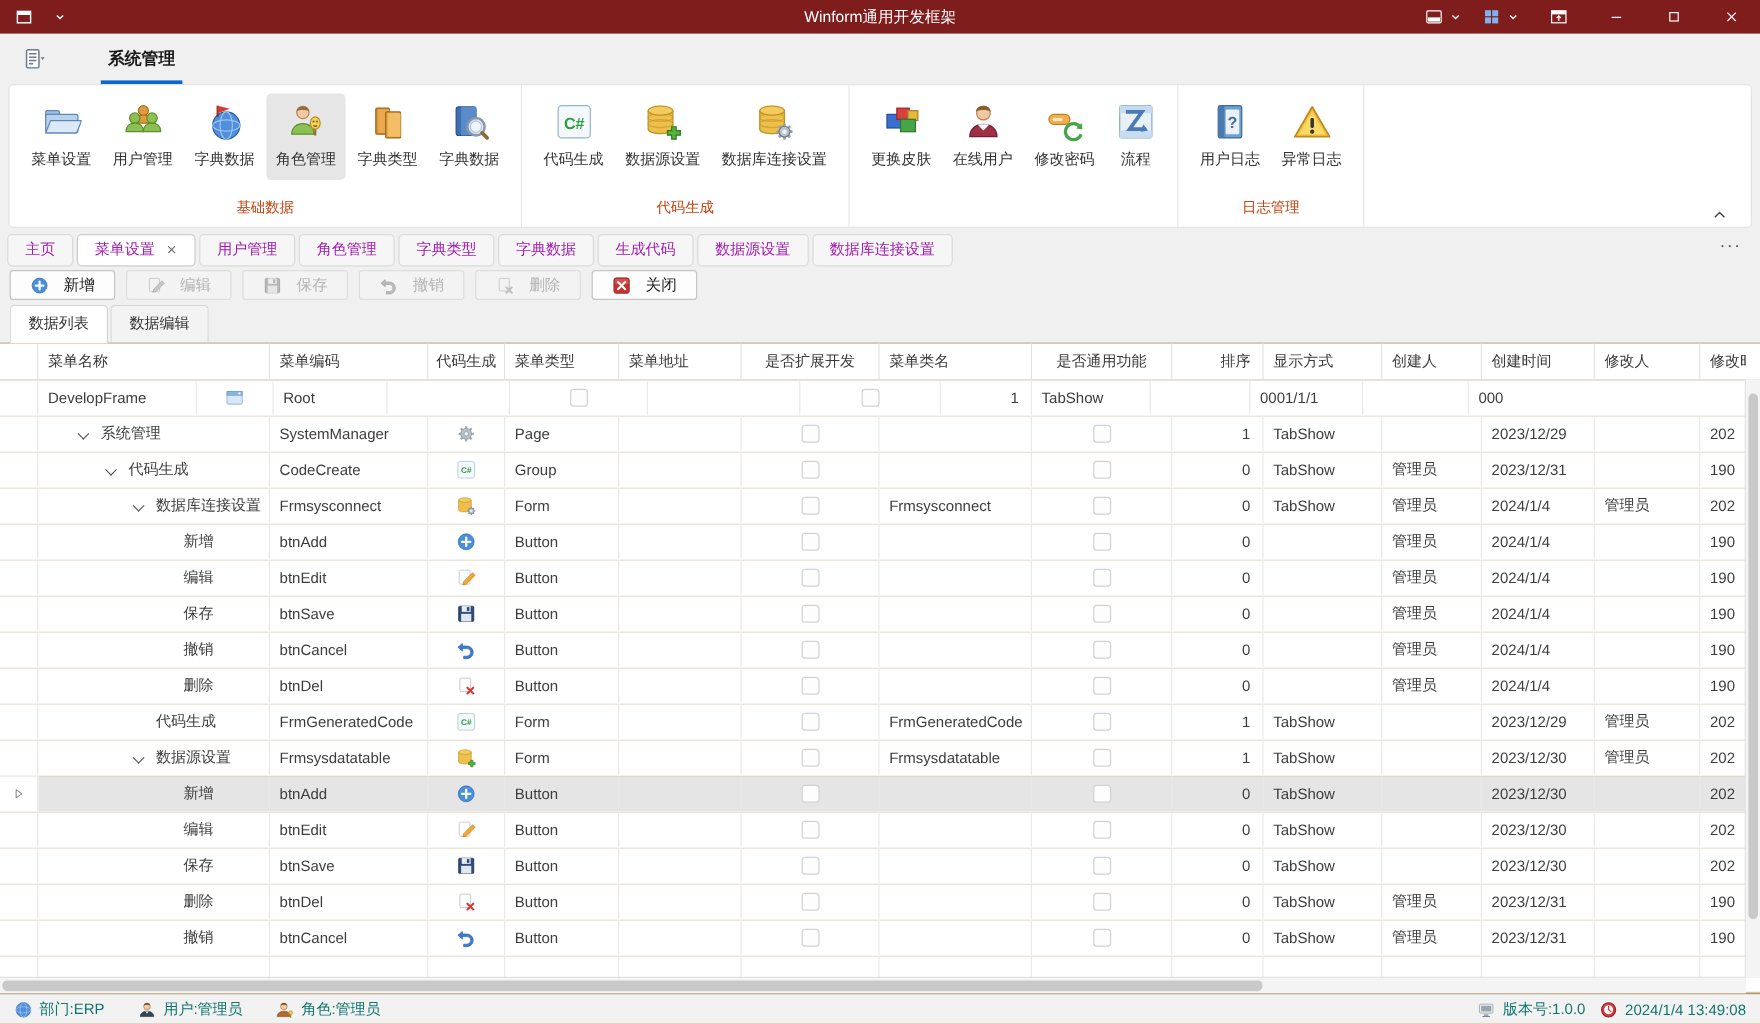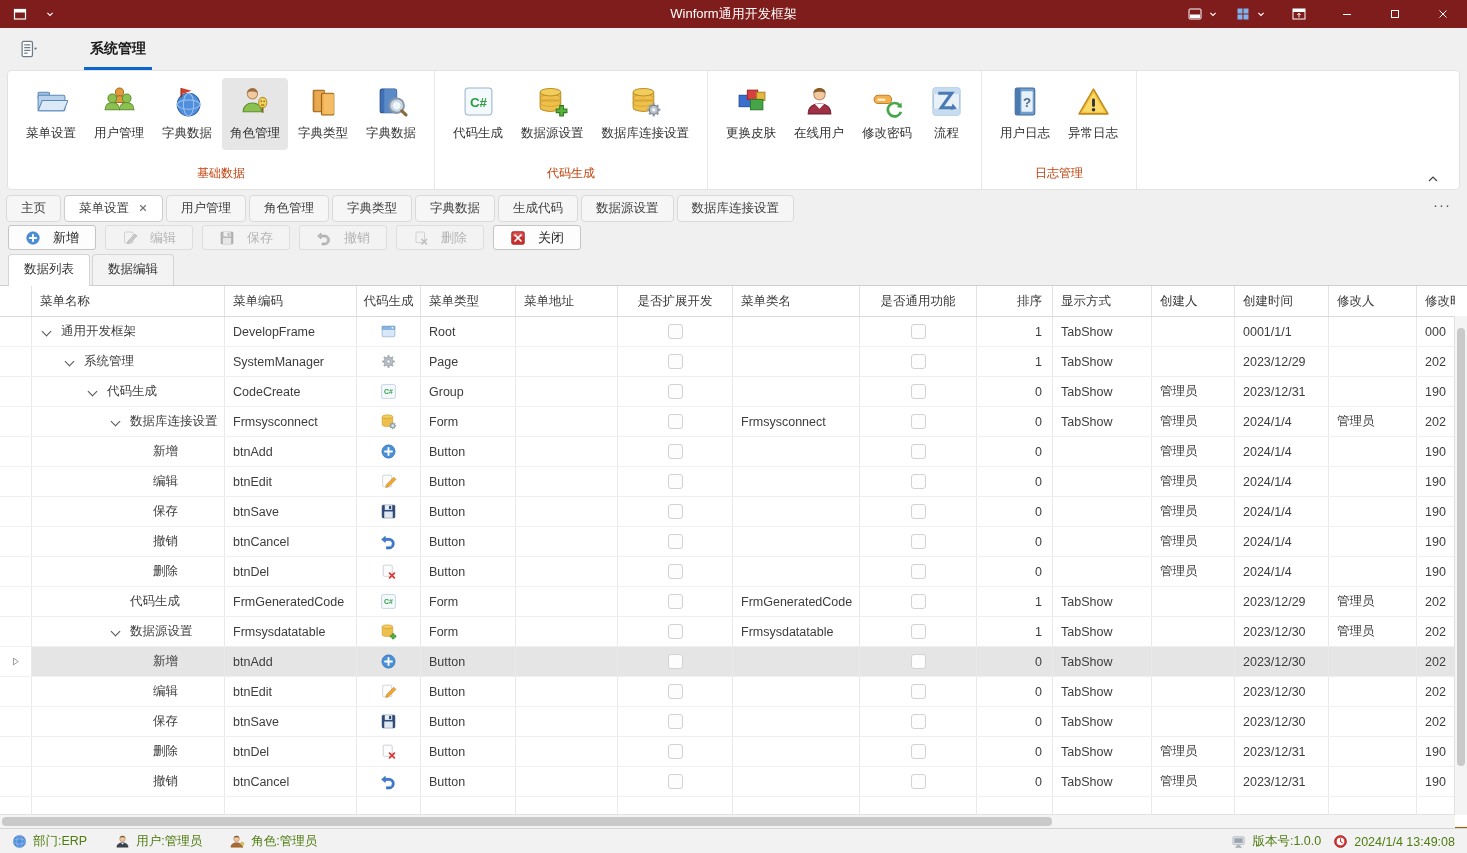--- a/index.html
+++ b/index.html
@@ -33,21 +33,21 @@
   .ritem.sel{background:#e6e6e6}
   .ricon{width:33px;height:33px}
   .rlabel{font-size:12.5px;color:#333;white-space:nowrap}
   .rglabel{text-align:center;font-size:12px;color:#c2410c;padding:2px 0 7px;white-space:nowrap}
   .ribbon-collapse{position:absolute;right:26px;bottom:8px;width:16px;height:12px;cursor:pointer}
 
   
   .doc-tabs{height:30px;background:#f0f0f0;display:flex;align-items:center;gap:3px;padding:2px 6px 0;
             box-sizing:border-box;position:relative}
   .dtab{height:25px;padding:0 14px;display:flex;align-items:center;gap:9px;background:#f6f6f6;
-        border:1px solid #dadada;border-radius:4px;font-size:12.5px;color:#404040;cursor:pointer;white-space:nowrap}
+        border:1px solid #dadada;border-radius:4px;font-size:12.5px;color:#a21caf;cursor:pointer;white-space:nowrap}
   .dtab.active{background:#fff;border-color:#cccccc}
   .dtab-close{width:10px;height:10px}
   .tabs-overflow{position:absolute;right:16px;top:4px;color:#555;font-size:15px;letter-spacing:1px;cursor:pointer}
 
   
   .toolbar{height:31px;background:#f0f0f0;display:flex;align-items:center;gap:9px;padding:0 8px}
   .tbtn{height:25px;min-width:88px;box-sizing:border-box;display:flex;align-items:center;justify-content:center;
         gap:12px;border:1px solid #c5c5c5;border-radius:3px;background:#fdfdfd;font-size:13px;color:#1e1e1e;cursor:pointer}
   .tbtn.disabled{border-color:#dddddd;background:#f3f3f3;color:#b4b4b4;cursor:default}
   .tbicon{width:16px;height:16px}
@@ -83,21 +83,21 @@
   .gicon{width:17px;height:17px}
   .cbx{width:15px;height:15px;border:1px solid #d2d2d2;border-radius:3px;background:#fdfdfd;box-sizing:border-box}
   .rowarrow{width:11px;height:13px}
   .vscroll{position:absolute;top:30px;right:0;bottom:13px;width:12px;background:#f4f4f4;border-left:1px solid #e2e2e2}
   .vthumb{position:absolute;left:2px;right:2px;top:12px;height:438px;background:#c9c9c9;border-radius:4px}
   .hscroll{position:absolute;left:0;right:12px;bottom:0;height:13px;background:#f4f4f4;border-top:1px solid #e2e2e2}
   .hthumb{position:absolute;top:2px;bottom:2px;left:2px;width:1050px;background:#c9c9c9;border-radius:4px}
 
   
   .statusbar{height:26px;background:#f2f2f2;border-top:1px solid #d5d5d5;display:flex;align-items:center;
-             padding:0 12px;box-sizing:border-box;font-size:12.5px;color:#4d7c0f}
+             padding:0 12px;box-sizing:border-box;font-size:12.5px;color:#0f766e}
   .sb-left{display:flex;align-items:center;gap:28px}
   .sb-right{margin-left:auto;display:flex;align-items:center;gap:12px}
   .sb-item{display:flex;align-items:center;gap:6px}
   .sbicon{width:15px;height:15px}
 </style>
 </head>
 <body>
 
 <div class="titlebar">
   <div class="tb-left">
@@ -537,25 +537,20 @@
       <div class="gh c9">排序</div>
       <div class="gh c10">显示方式</div>
       <div class="gh c11">创建人</div>
       <div class="gh c12">创建时间</div>
       <div class="gh c13">修改人</div>
       <div class="gh c14">修改时</div>
     </div>
   <div id="grid-body">
       <div class="grow">
         <div class="gc c0"></div>
-        <div class="gc c1">
-          <span class="ind" style="width: 0px;"></span>
-          <span class="chev"></span>
-          <span class="nm">通用开发框架</span>
-        </div>
         <div class="gc c2">DevelopFrame</div>
         <div class="gc c3">
           <span class="gicon">
             <svg viewBox="0 0 32 32">
               <rect x="4" y="6" width="24" height="20" rx="2" fill="#d8e8f8" stroke="#6898c8"></rect>
               <rect x="4" y="6" width="24" height="6" fill="#88b4e0" stroke="#6898c8"></rect>
               <rect x="22" y="7.5" width="3" height="3" fill="#fff"></rect>
             </svg>
           </span>
         </div>

